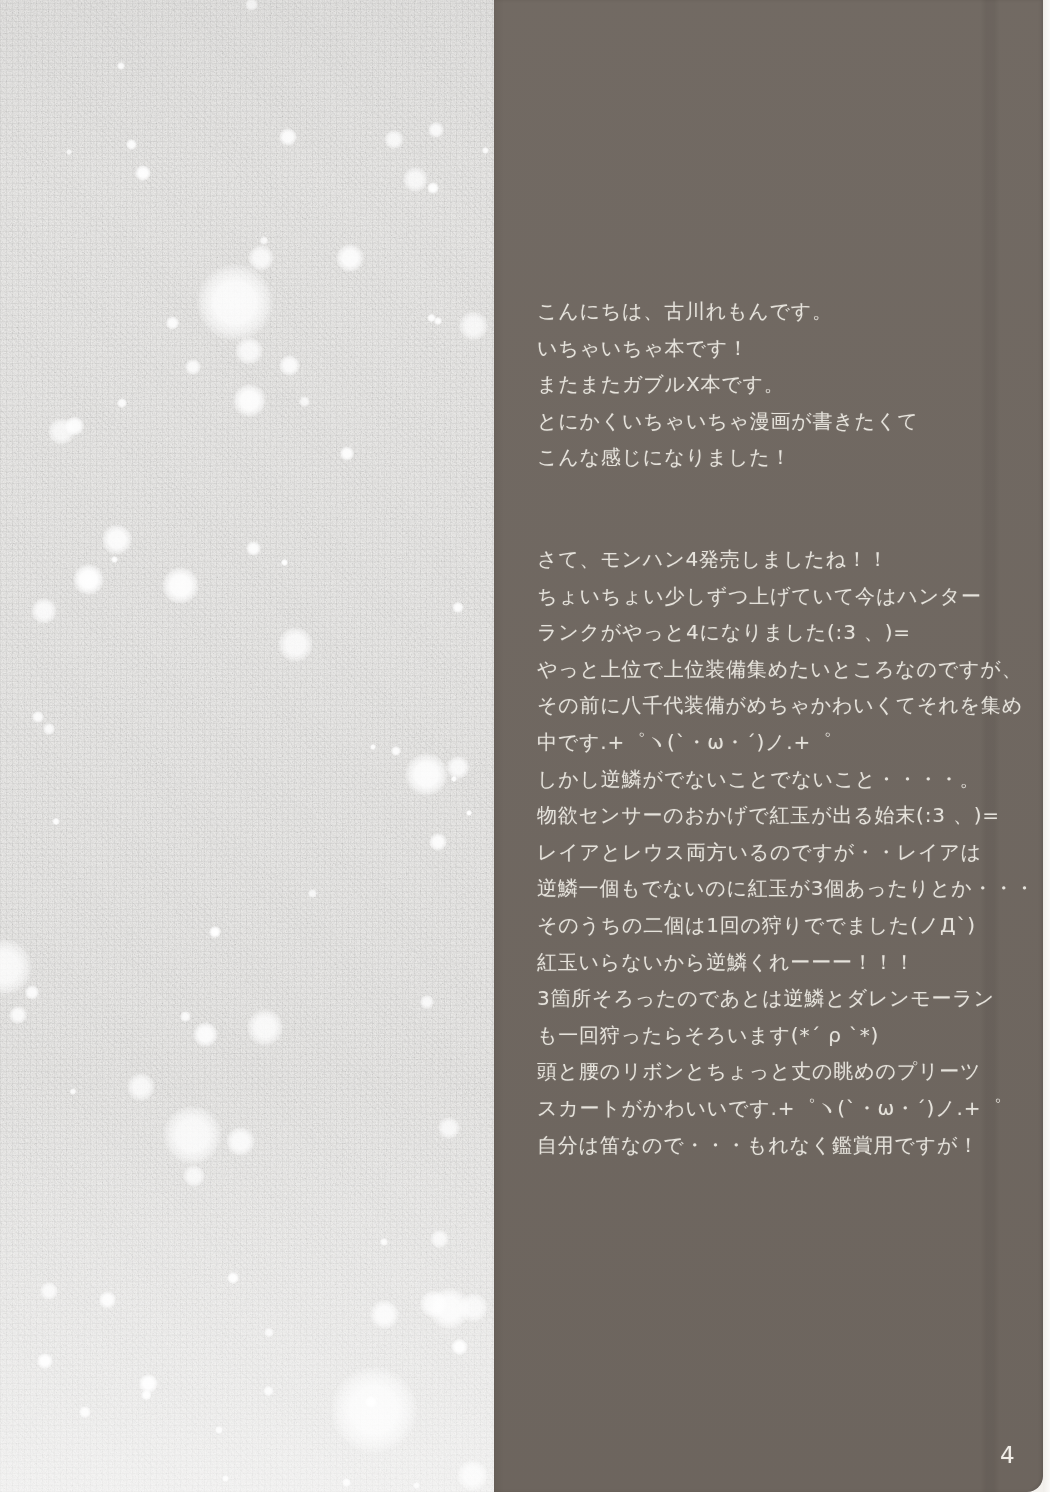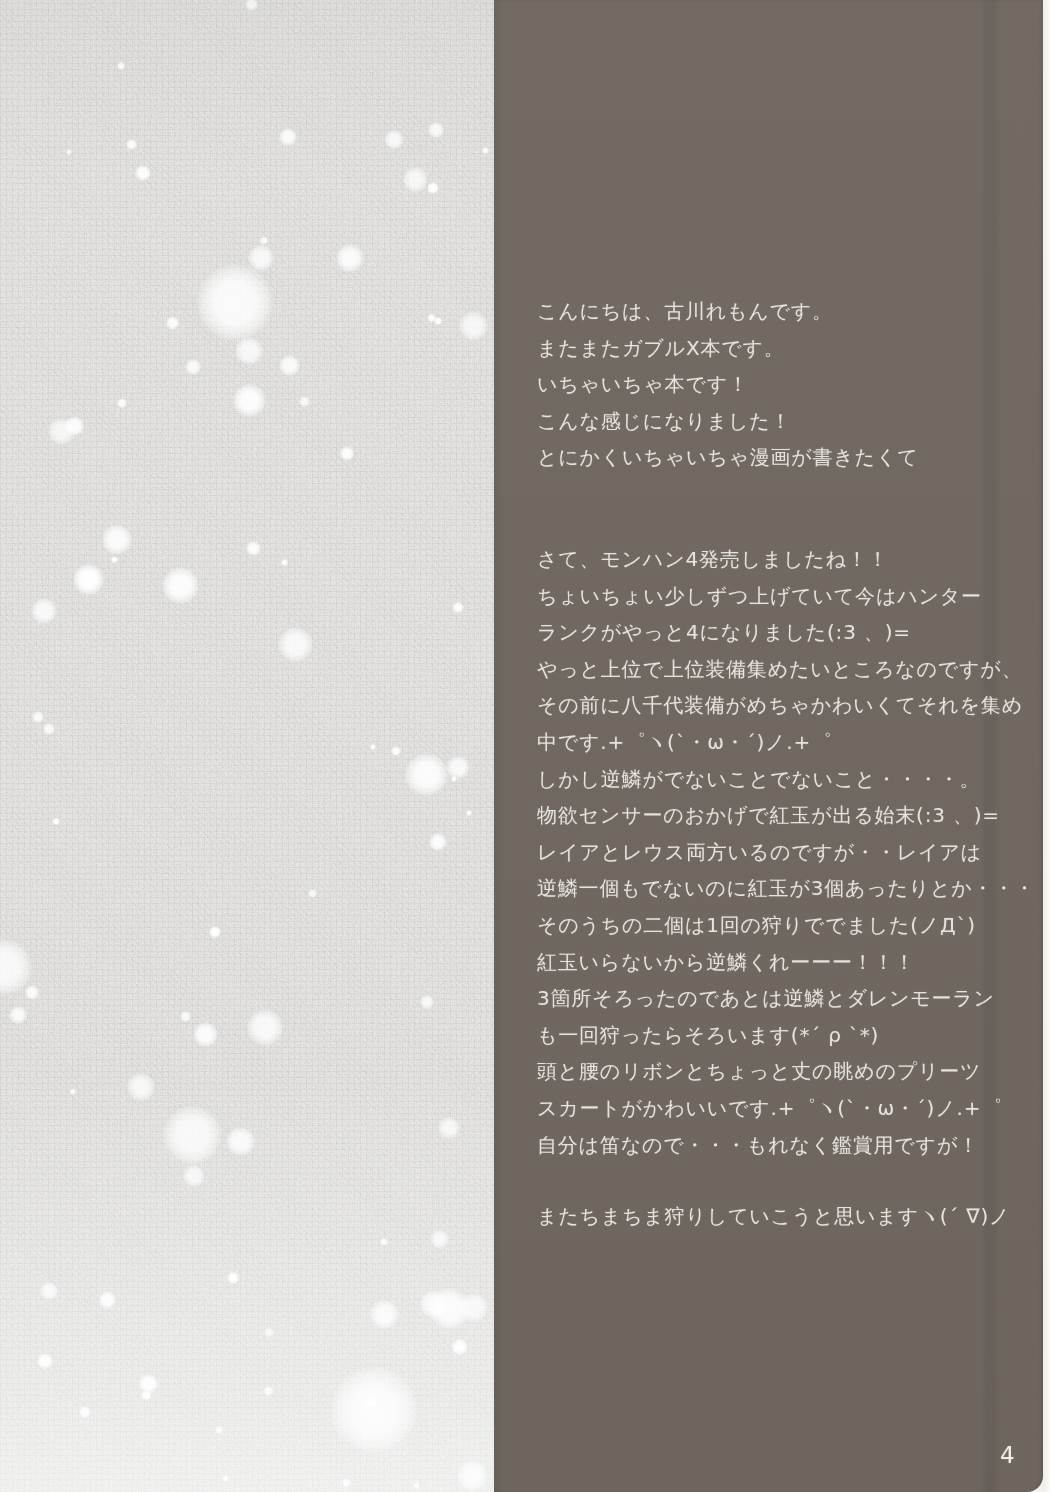--- a/index.html
+++ b/index.html
@@ -176,22 +176,21 @@
         <div class="bokeh" style="left: 277.564px; top: 627.29px; width: 35.1494px; height: 35.1494px; opacity: 0.83;"></div>
         <div class="bokeh" style="left: 370.143px; top: 743.976px; width: 6.32369px; height: 6.32369px; opacity: 0.92;"></div>
         <div class="bokeh" style="left: 279.249px; top: 355.224px; width: 21.0238px; height: 21.0238px; opacity: 0.87;"></div>
       </div>
     <div id="left-fade"></div>
   </div>
 
   <div id="right-panel">
     <div id="right-streaks"></div>
     <div id="afterword">
-      <div class="para" id="para-0"><div class="t-line">こんにちは、古川れもんです。</div><div class="t-line">またまたガブルX本です。</div><div class="t-line">いちゃいちゃ本です！</div><div class="t-line">こんな感じになりました！</div><div class="t-line">とにかくいちゃいちゃ漫画が書きたくて</div></div>
+      <div class="para" id="para-0"><div class="t-line">こんにちは、古川れもんです。</div><div class="t-line">いちゃいちゃ本です！</div><div class="t-line">またまたガブルX本です。</div><div class="t-line">とにかくいちゃいちゃ漫画が書きたくて</div><div class="t-line">こんな感じになりました！</div></div>
       <div class="para" id="para-1"><div class="t-line">さて、モンハン4発売しましたね！！</div><div class="t-line">ちょいちょい少しずつ上げていて今はハンター</div><div class="t-line">ランクがやっと4になりました(:3 、)=</div><div class="t-line">やっと上位で上位装備集めたいところなのですが、</div><div class="t-line">その前に八千代装備がめちゃかわいくてそれを集め</div><div class="t-line">中です.+゜ヽ(`・ω・´)ノ.+゜</div><div class="t-line">しかし逆鱗がでないことでないこと・・・・。</div><div class="t-line">物欲センサーのおかげで紅玉が出る始末(:3 、)=</div><div class="t-line">レイアとレウス両方いるのですが・・レイアは</div><div class="t-line">逆鱗一個もでないのに紅玉が3個あったりとか・・・</div><div class="t-line">そのうちの二個は1回の狩りででました(ノД`)</div><div class="t-line">紅玉いらないから逆鱗くれーーー！！！</div><div class="t-line">3箇所そろったのであとは逆鱗とダレンモーラン</div><div class="t-line">も一回狩ったらそろいます(*´ ρ `*)</div><div class="t-line">頭と腰のリボンとちょっと丈の眺めのプリーツ</div><div class="t-line">スカートがかわいいです.+゜ヽ(`・ω・´)ノ.+゜</div><div class="t-line">自分は笛なので・・・もれなく鑑賞用ですが！</div></div>
-      <div class="para" id="para-2"><div class="t-line">またちまちま狩りしていこうと思いますヽ(´ ∇)ノ</div></div>
     </div>
   </div>
 
   <div id="page-num">4</div>
 
   <div id="edge-strip"></div>
 </div>
 
 </body></html>

